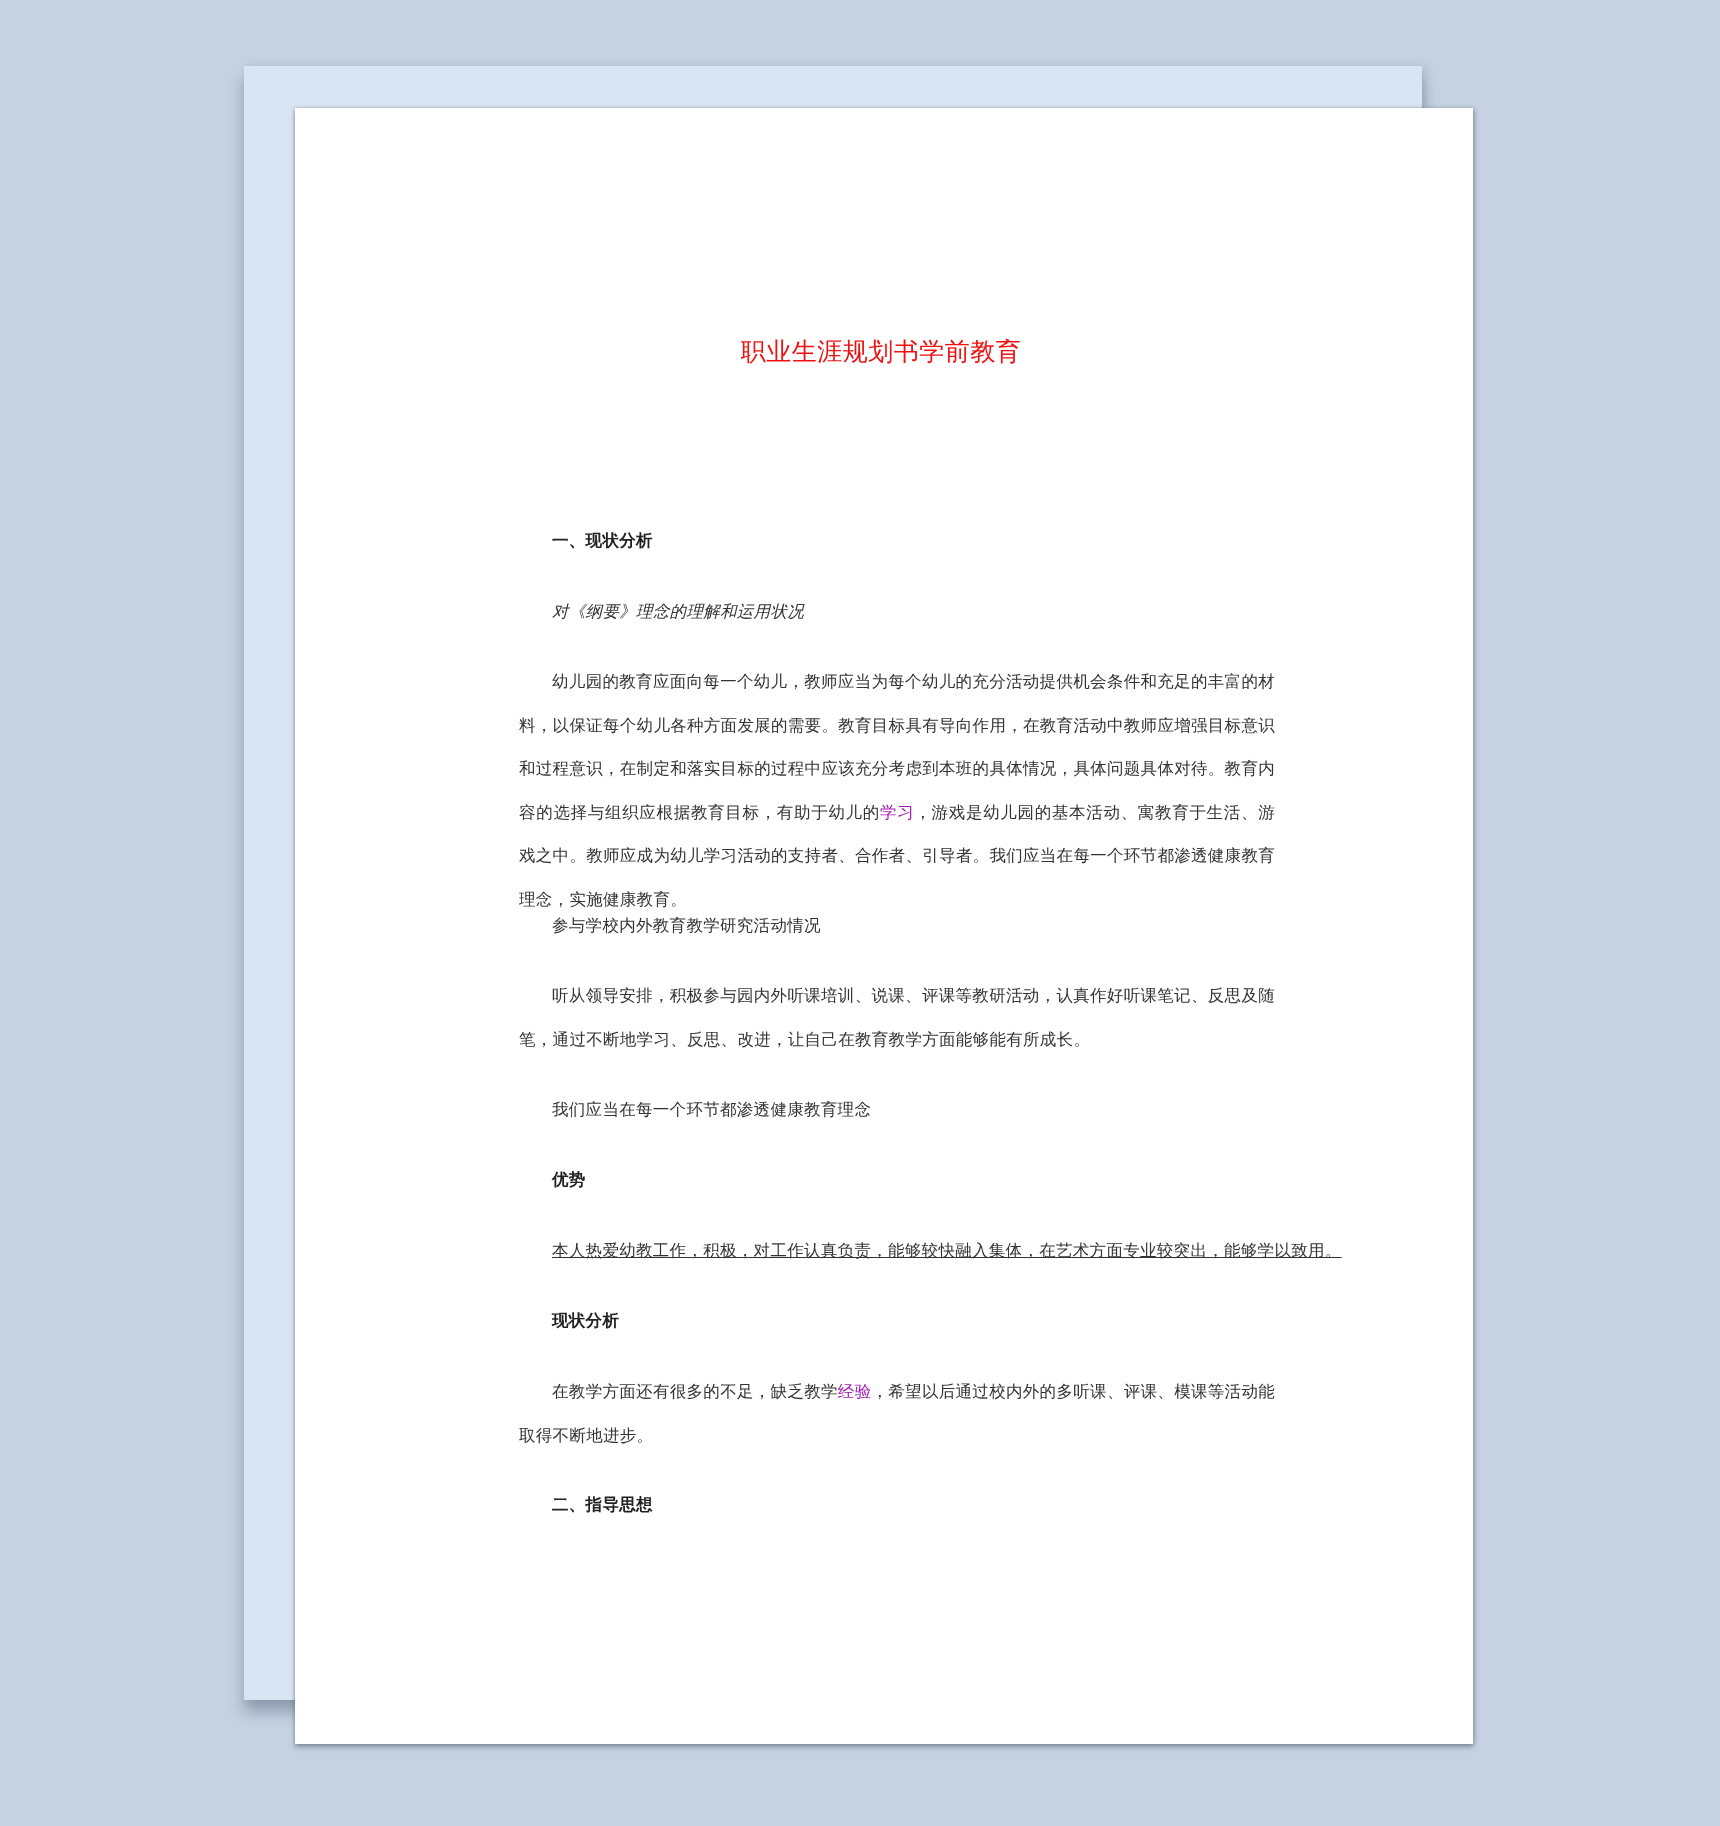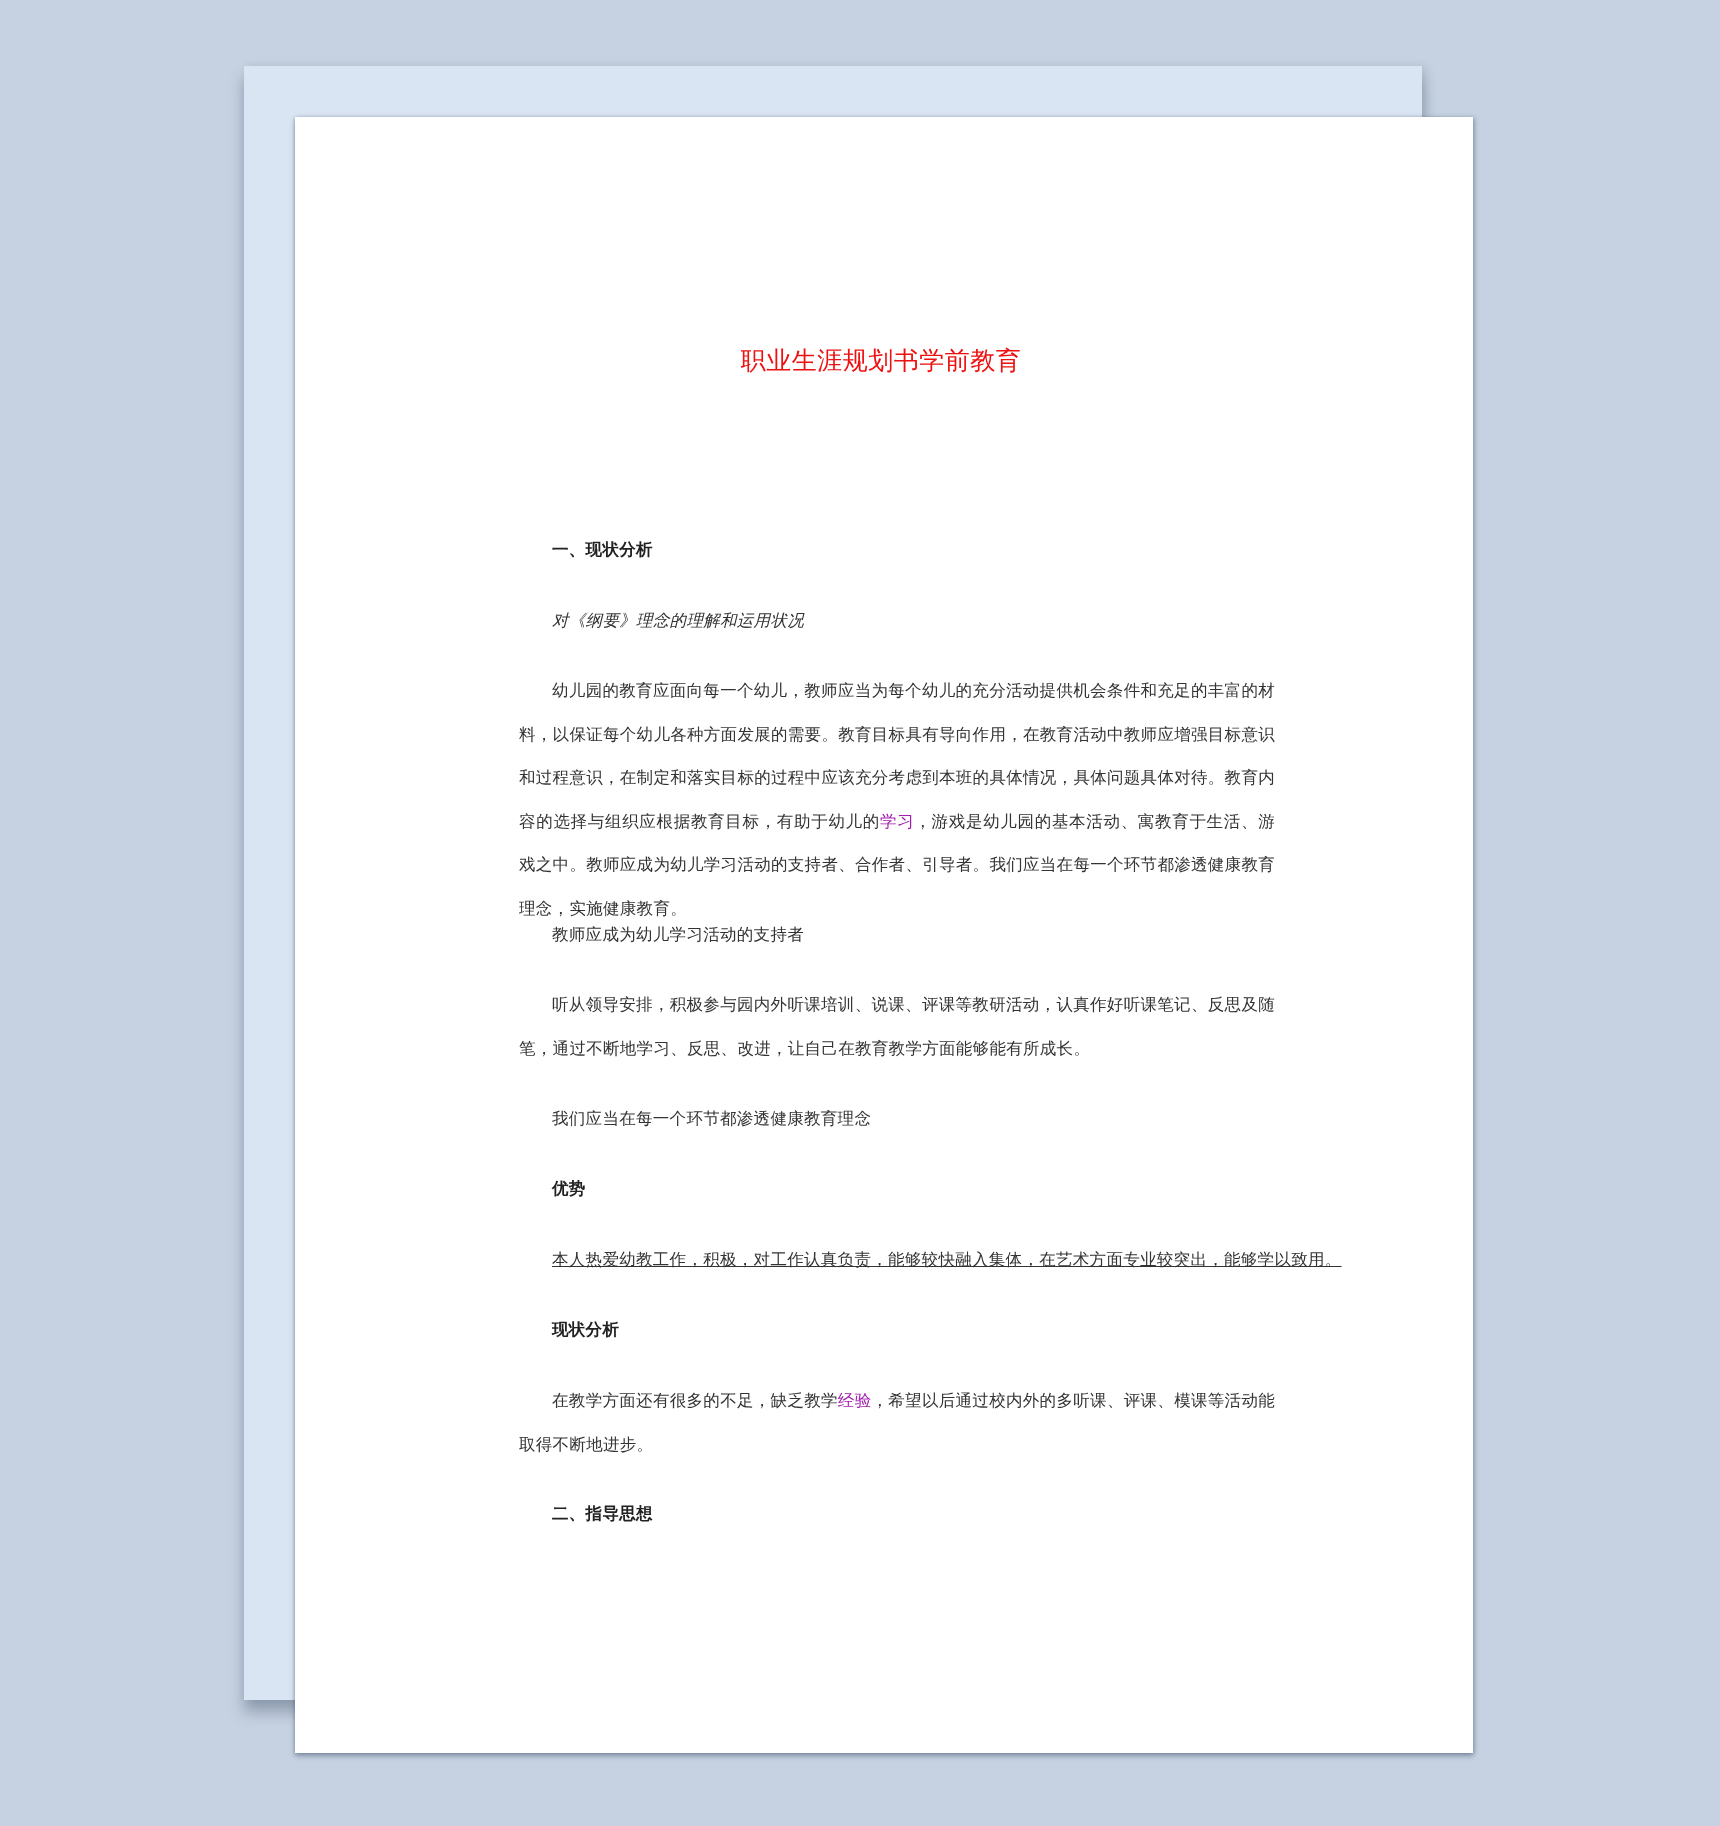--- a/index.html
+++ b/index.html
@@ -12,21 +12,21 @@
     }
     .sheet-back {
       position: absolute;
       left: 244px; top: 66px;
       width: 1178px; height: 1634px;
       background: #dae5f3;
       box-shadow: 0 12px 14px rgba(80, 95, 120, 0.45), 4px 0 8px rgba(80,95,120,0.15);
     }
     .sheet-front {
       position: absolute;
-      left: 295px; top: 117px;
+      left: 295px; top: 108px;
       width: 1178px; height: 1636px;
       background: #ffffff;
       box-shadow: 0 3px 5px rgba(80, 95, 120, 0.55), 2px 0 4px rgba(80,95,120,0.25), -1px 0 2px rgba(80,95,120,0.15);
     }
     .content {
       position: absolute;
       left: 208px; top: 0;
       width: 756px;
       color: #333333;
       font-size: 16.5px;
@@ -61,21 +61,21 @@
   <div class="content">
 
     <div class="title">职业生涯规划书学前教育</div>
 
     <div class="block indent bold" style="top:411px;">一、现状分析</div>
 
     <div class="block indent" style="top:482px;font-style:italic;">对《纲要》理念的理解和运用状况</div>
 
     <div class="block indent" style="top:552px;"><span>幼儿园的教育应面向每一个幼儿，教师应当为每个幼儿的充分活动提供机会条件和充足的丰富的材料，以保证每个幼儿各种方面发展的需要。教育目标具有导向作用，在教育活动中教师应增强目标意识和过程意识，在制定和落实目标的过程中应该充分考虑到本班的具体情况，具体问题具体对待。教育内容的选择与组织应根据教育目标，有助于幼儿的</span><a class="link">学习</a><span>，游戏是幼儿园的基本活动、寓教育于生活、游戏之中。教师应成为幼儿学习活动的支持者、合作者、引导者。我们应当在每一个环节都渗透健康教育理念，实施健康教育。</span></div>
 
-    <div class="block indent" style="top:796px;">教师应成为幼儿学习活动的支持者</div>
+    <div class="block indent" style="top:796px;">参与学校内外教育教学研究活动情况</div>
 
     <div class="block indent" style="top:866px;">听从领导安排，积极参与园内外听课培训、说课、评课等教研活动，认真作好听课笔记、反思及随笔，通过不断地学习、反思、改进，让自己在教育教学方面能够能有所成长。</div>
 
     <div class="block indent" style="top:980px;">我们应当在每一个环节都渗透健康教育理念</div>
 
     <div class="block indent bold" style="top:1050px;">优势</div>
 
     <div class="block indent" style="top:1121px; text-align:left; white-space:nowrap;text-decoration:underline;">本人热爱幼教工作，积极，对工作认真负责，能够较快融入集体，在艺术方面专业较突出，能够学以致用。</div>
 
     <div class="block indent bold" style="top:1191px;">现状分析</div>

